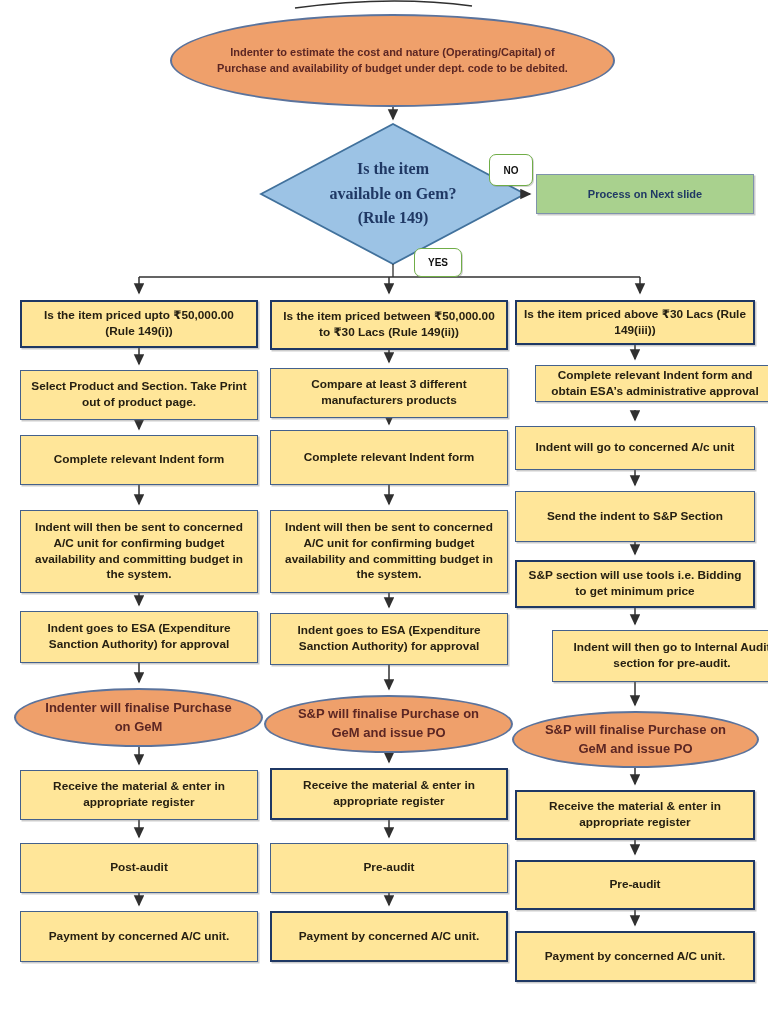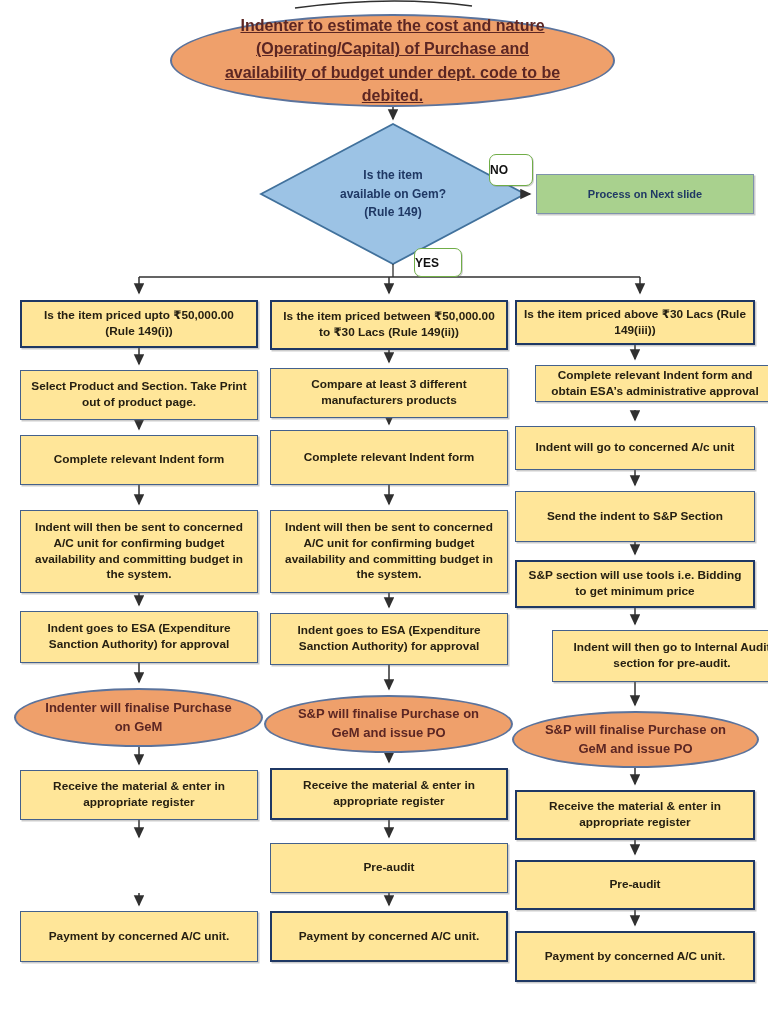--- a/index.html
+++ b/index.html
@@ -18,28 +18,28 @@
   #connectors{position:absolute;left:0;top:0;width:768px;height:1024px;pointer-events:none;}
   .node{position:absolute;display:flex;align-items:center;justify-content:center;
         text-align:center;font-weight:bold;box-sizing:border-box;}
   .box{background:var(--box-fill);border:1.8px solid var(--box-border);
        color:var(--box-text);font-size:11.8px;line-height:1.32;padding:4px 6px;
        box-shadow:1.5px 1.5px 0 rgba(110,110,110,0.35);}
   .box.strong{border:2.5px solid var(--box-border-strong);}
   .oval{background:var(--ellipse-fill);border:2px solid var(--ellipse-border);
         border-radius:50%;color:var(--ellipse-text);font-size:13px;line-height:1.45;
         padding:4px 20px;}
-  #start{left:170px;top:14px;width:445px;height:93px;font-size:16px;padding:4px 42px;text-decoration:underline;}
+  #start{left:170px;top:14px;width:445px;height:93px;font-size:11px;padding:4px 42px;}
   #decision-text{position:absolute;left:261px;top:124px;width:264px;height:140px;
         display:flex;align-items:center;justify-content:center;text-align:center;
-        color:var(--diamond-text);font-weight:bold;font-size:12px;line-height:1.55;
-        white-space:pre-line;}
+        color:var(--diamond-text);font-weight:bold;font-size:16px;line-height:1.55;
+        white-space:pre-line;font-family:Liberation Serif, serif;}
   .tag{position:absolute;background:var(--tag-bg);border:1.8px solid var(--tag-border);
-       border-radius:7px;color:var(--tag-text);font-weight:bold;font-size:12px;
-       display:flex;align-items:center;justify-content:flex-start;
+       border-radius:7px;color:var(--tag-text);font-weight:bold;font-size:10px;
+       display:flex;align-items:center;justify-content:center;
        box-shadow:1px 1px 0 rgba(110,110,110,0.3);}
   #no-tag{left:489px;top:154px;width:42px;height:30px;}
   #yes-tag{left:414px;top:248px;width:46px;height:27px;}
   #green{left:536px;top:174px;width:218px;height:40px;background:var(--green-fill);
          border:1.8px solid var(--green-border);color:var(--green-text);font-size:11px;
          box-shadow:1.5px 1.5px 0 rgba(110,110,110,0.35);}
   
   .c1{left:20px;width:238px;}
   #c1s1{top:300px;height:48px;} #c1s2{top:370px;height:50px;} #c1s3{top:435px;height:50px;}
   #c1s4{top:510px;height:83px;} #c1s5{top:611px;height:52px;}
@@ -147,20 +147,23 @@
     </div>
   <div class="node box c1" id="c1s5">
       <span>Indent goes to ESA (Expenditure Sanction Authority) for approval</span>
     </div>
   <div class="node oval" id="c1e">
       <span>Indenter will finalise Purchase on GeM</span>
     </div>
   <div class="node box c1" id="c1s7">
       <span>Receive the material &amp; enter in appropriate register</span>
     </div>
+  <div class="node box c1" id="c1s8">
+      <span>Post-audit</span>
+    </div>
   <div class="node box c1" id="c1s9">
       <span>Payment by concerned A/C unit.</span>
     </div>
 
   <div class="node box strong c2" id="c2s1">
       <span>Is the item priced between ₹50,000.00 to ₹30 Lacs (Rule 149(ii))</span>
     </div>
   <div class="node box c2" id="c2s2">
       <span>Compare at least 3 different manufacturers products</span>
     </div>

